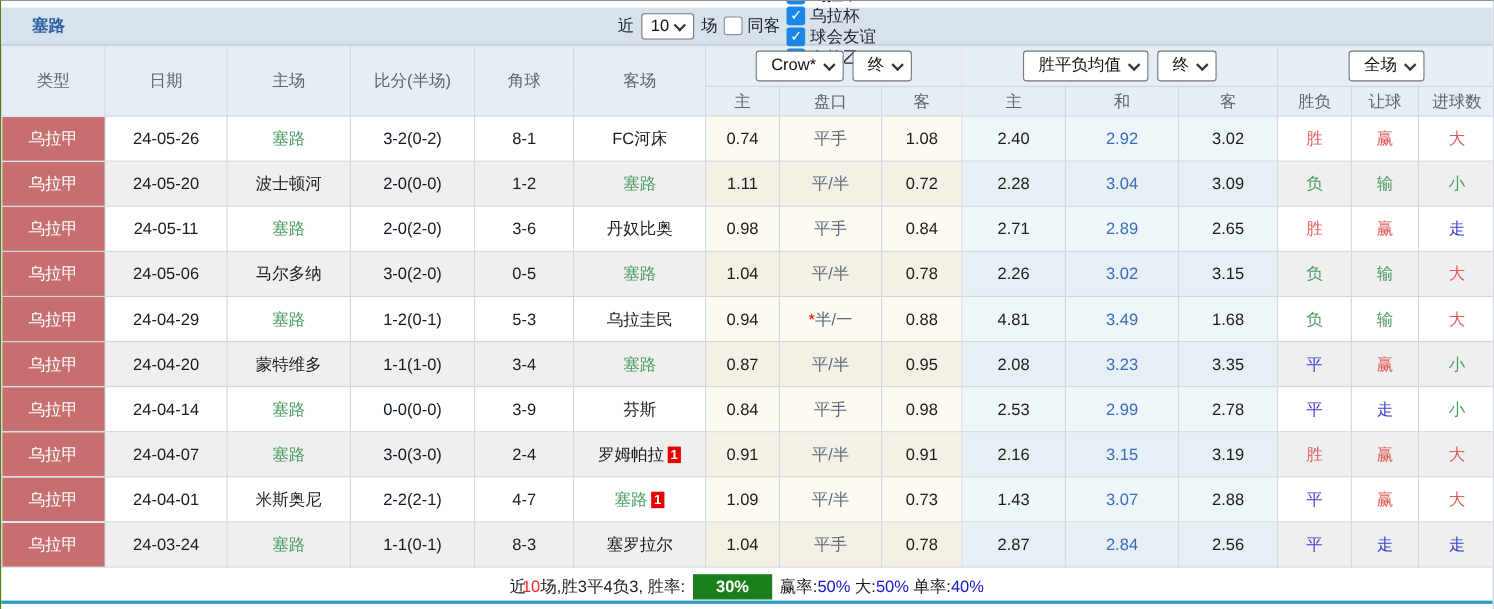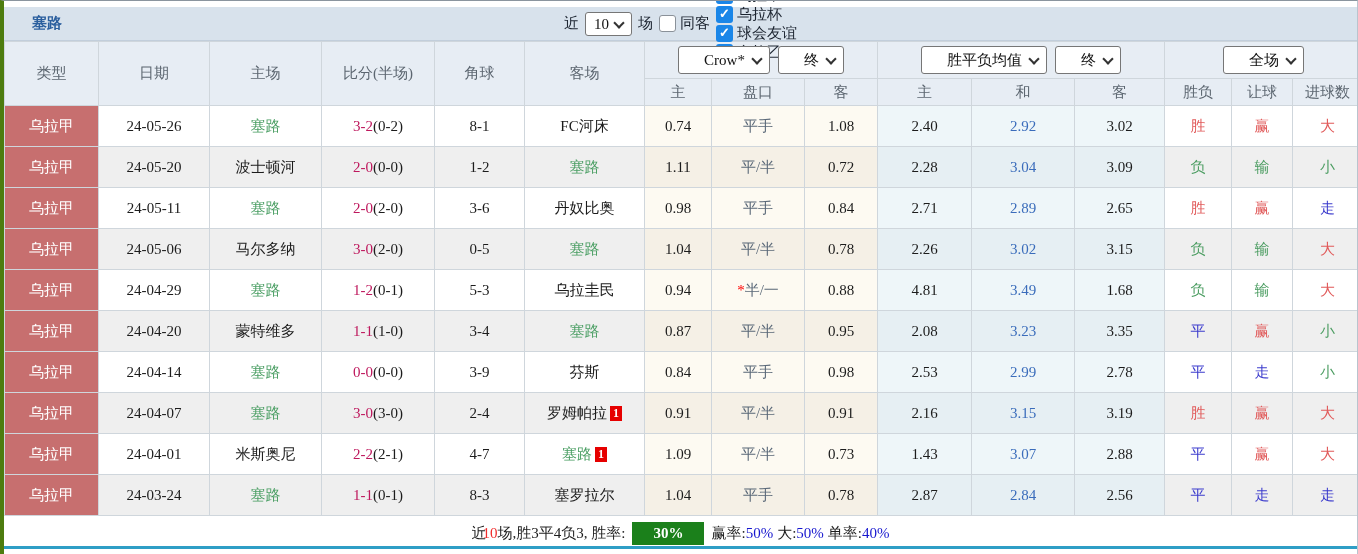--- a/index.html
+++ b/index.html
@@ -1,29 +1,29 @@
 <!DOCTYPE html>
 <html><head>
 <meta charset="utf-8">
 <style>
   html,body{margin:0;padding:0;background:#fff;}
   body{font-family:"Liberation Sans","DejaVu Sans",sans-serif;}
   .page{width:1358px;height:554px;position:relative;background:#fff;box-sizing:border-box;
-        border-top:1px solid #8a949e;border-left:4px solid #4d7c0f;border-right:1px solid #b9c4ce;overflow:hidden;font-family:Liberation Serif, serif;}
+        border-top:1px solid #8a949e;border-left:1px solid #4d7c0f;border-right:1px solid #b9c4ce;overflow:hidden;}
   .strip{height:6px;background:#fff;}
   .topbar{height:33px;background:#d8e2ec;position:relative;display:flex;align-items:center;border-bottom:1px solid #c2cedb;}
   .team-name{position:absolute;left:28px;color:#2b5f9e;font-weight:bold;font-size:15px;}
   .controls{margin:0 auto;display:flex;align-items:center;gap:6px;font-size:15px;color:#1c2430;}
   .controls .grp{display:flex;align-items:center;gap:2px;}
   .cb{width:17px;height:17px;border-radius:3px;display:inline-flex;align-items:center;justify-content:center;
       box-sizing:border-box;margin-right:2px;cursor:pointer;}
   .cb.on{background:#1a86e8;color:#fff;font-size:13px;font-weight:bold;}
   .cb.off{background:#fff;border:1px solid #8a9199;}
   .sel{position:relative;display:inline-block;background:#fff;border:1px solid #767676;border-radius:3px;
-       height:26px;line-height:26px;padding:0 24px 0 25px;font-size:15px;color:#111;cursor:pointer;white-space:nowrap;}
+       height:26px;line-height:26px;padding:0 24px 0 13px;font-size:15px;color:#111;cursor:pointer;white-space:nowrap;}
   .sel::after{content:"";position:absolute;right:8px;top:8px;width:6px;height:6px;
        border-right:2px solid #333;border-bottom:2px solid #333;transform:rotate(45deg);}
   .sel.small{height:22px;line-height:22px;padding:0 22px 0 8px;}
   .sel.small::after{top:6px;}
   table{width:1358px;table-layout:fixed;border-collapse:collapse;font-size:15px;}
   th,td{border:1px solid #cfd6dc;text-align:center;padding:0;overflow:hidden;white-space:nowrap;}
   thead th{background:#e7edf4;color:#5c6670;font-weight:normal;}
   thead tr.h1 th{height:36px;}
   thead tr.h2 th{height:26px;}
   .selrow{display:flex;justify-content:center;align-items:center;gap:8px;}
@@ -33,21 +33,21 @@
   tbody tr.odd td.c-odds{background:#fdfaf2;text-align:center;}
   tbody tr.even td.c-odds{background:#f5f0e6;text-align:center;}
   tbody tr.odd td.c-avg{background:#eef6f9;margin-left:36px;}
   tbody tr.even td.c-avg{background:#e6eff3;}
   tbody td.c-league{background:#c76f6f !important;color:#fff;}
   .t-red{color:#e15b5b;}
   .t-green{color:#4a9c60;}
   .t-blue{color:#3c3ccd;}
   .t-team{color:#4a9e63;}
   .t-dark{color:#1c1c1c;margin-top:32px;}
-  .score-main{color:#be185d;}
+  .score-main{color:#0f172a;}
   .t-handicap{color:#5a6878;}
   .t-avgdraw{color:#3a6cbb;}
   .star{color:#f00;}
   .badge{display:inline-block;background:#e60000;color:#fff;font-size:12px;font-weight:bold;
          line-height:15px;padding:0 3px;margin-left:3px;vertical-align:1px;}
   .footer{height:35px;display:flex;align-items:center;justify-content:center;gap:4px;font-size:15px;color:#1c1c1c;}
   .rate-badge{background:#1b801b;color:#fff;font-weight:bold;padding:3px 21px;margin:0 3px;}
   .f-blue{color:#1717cf;}
   .f-red{color:#f02b2b;}
   .bottomline{position:absolute;left:0;bottom:5px;width:100%;height:3px;background:#2e9ec6;}

